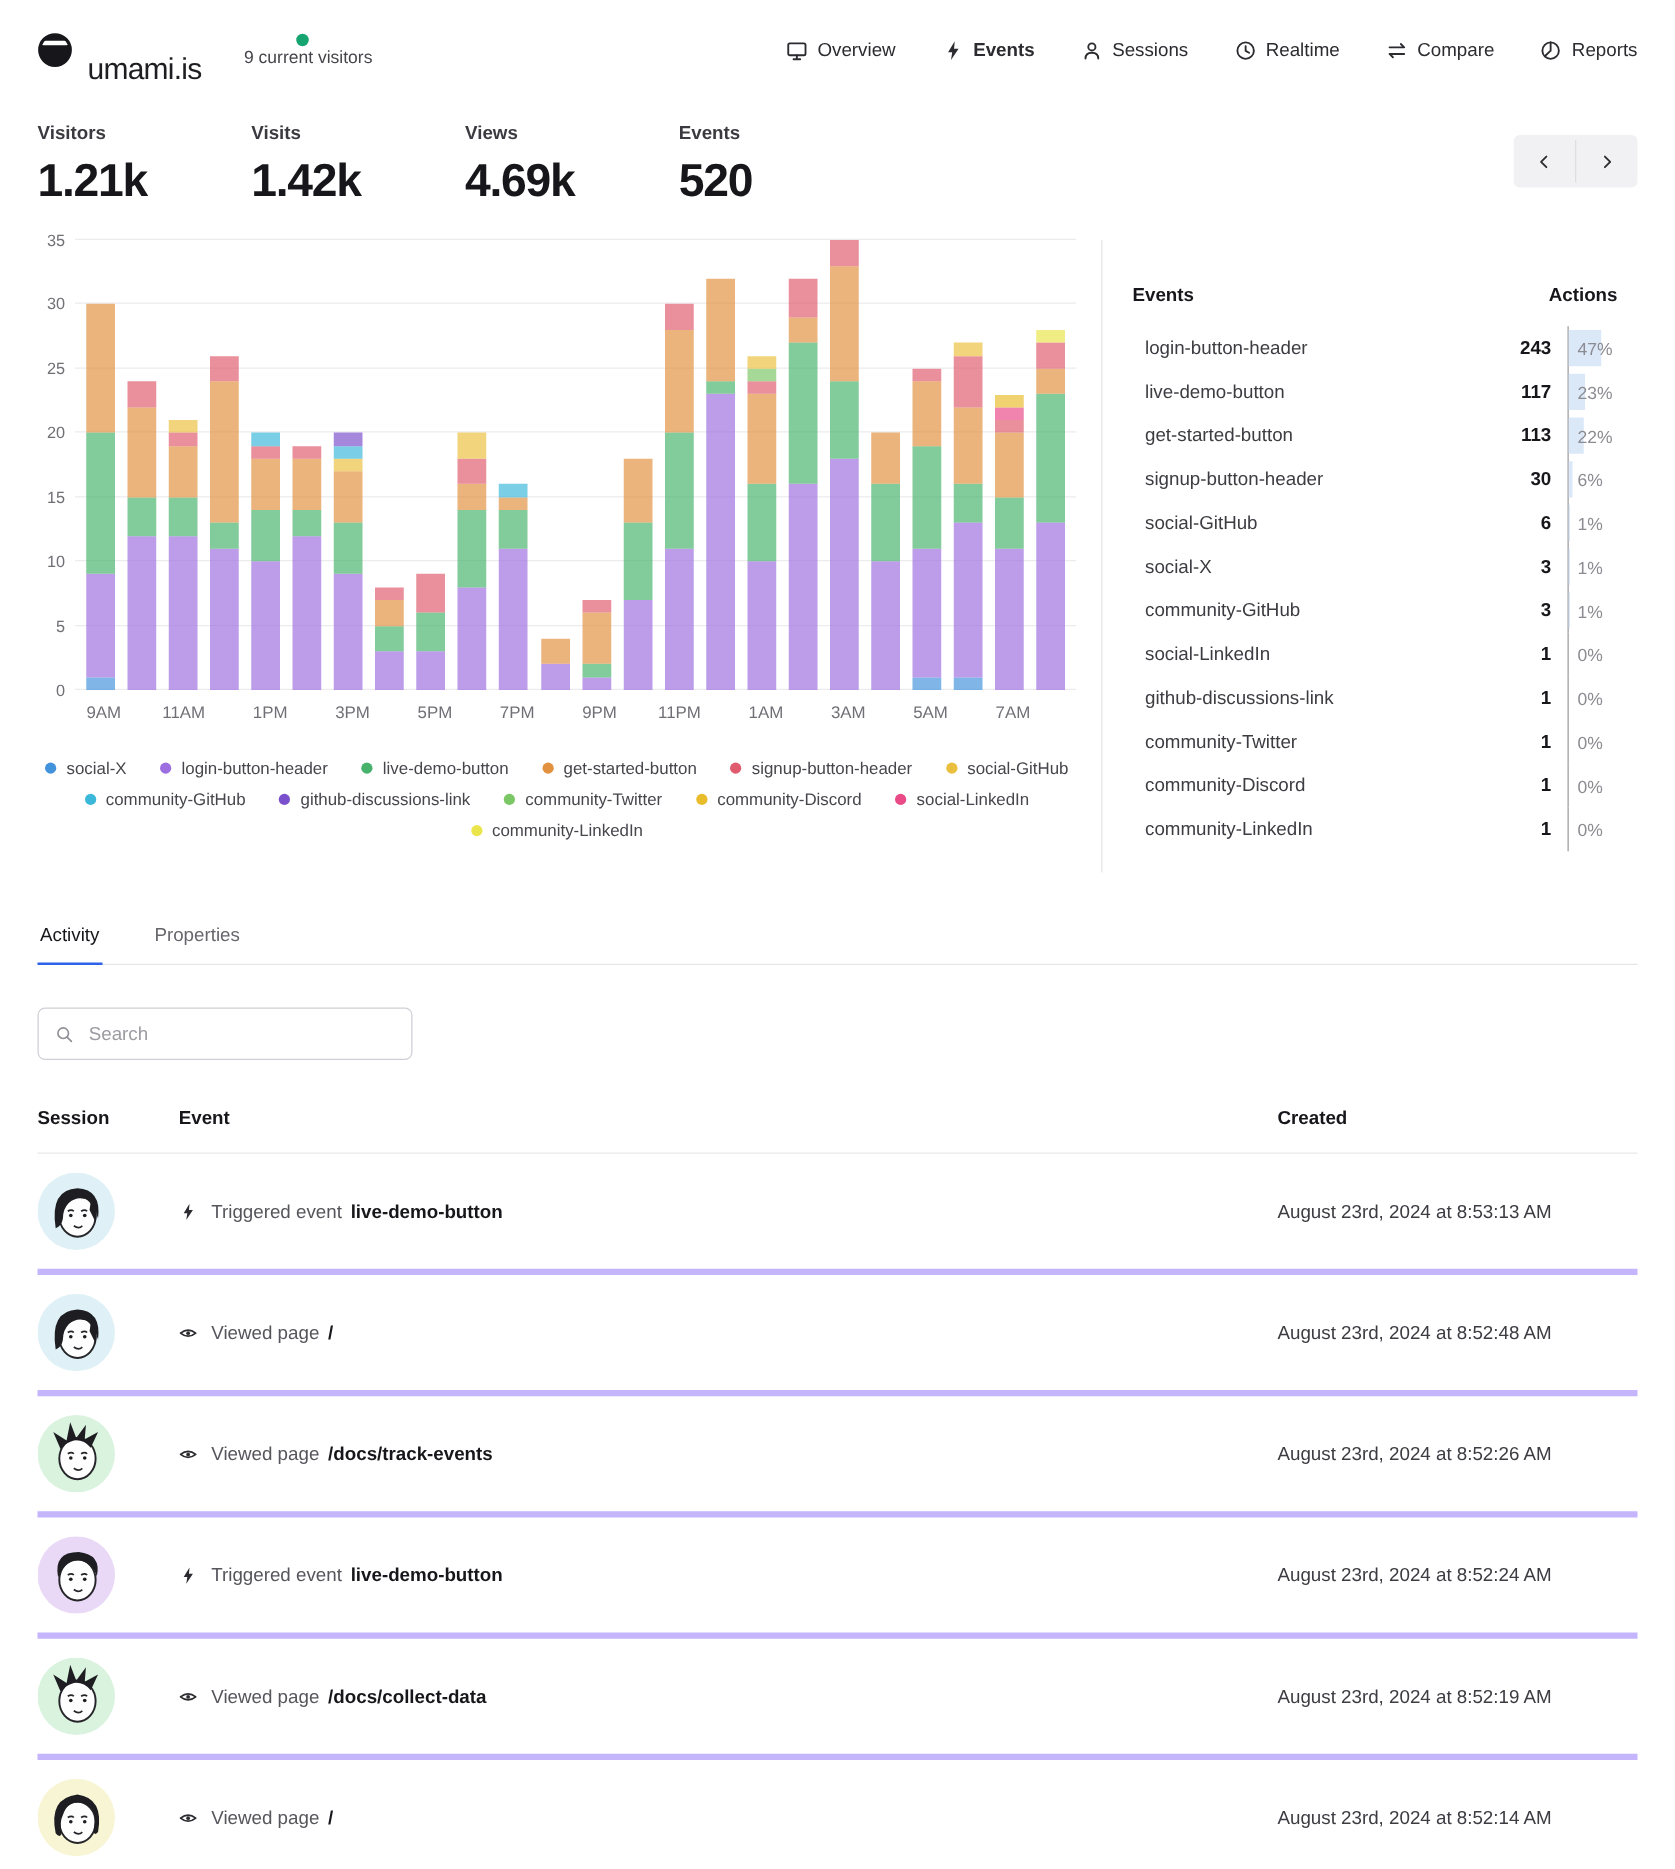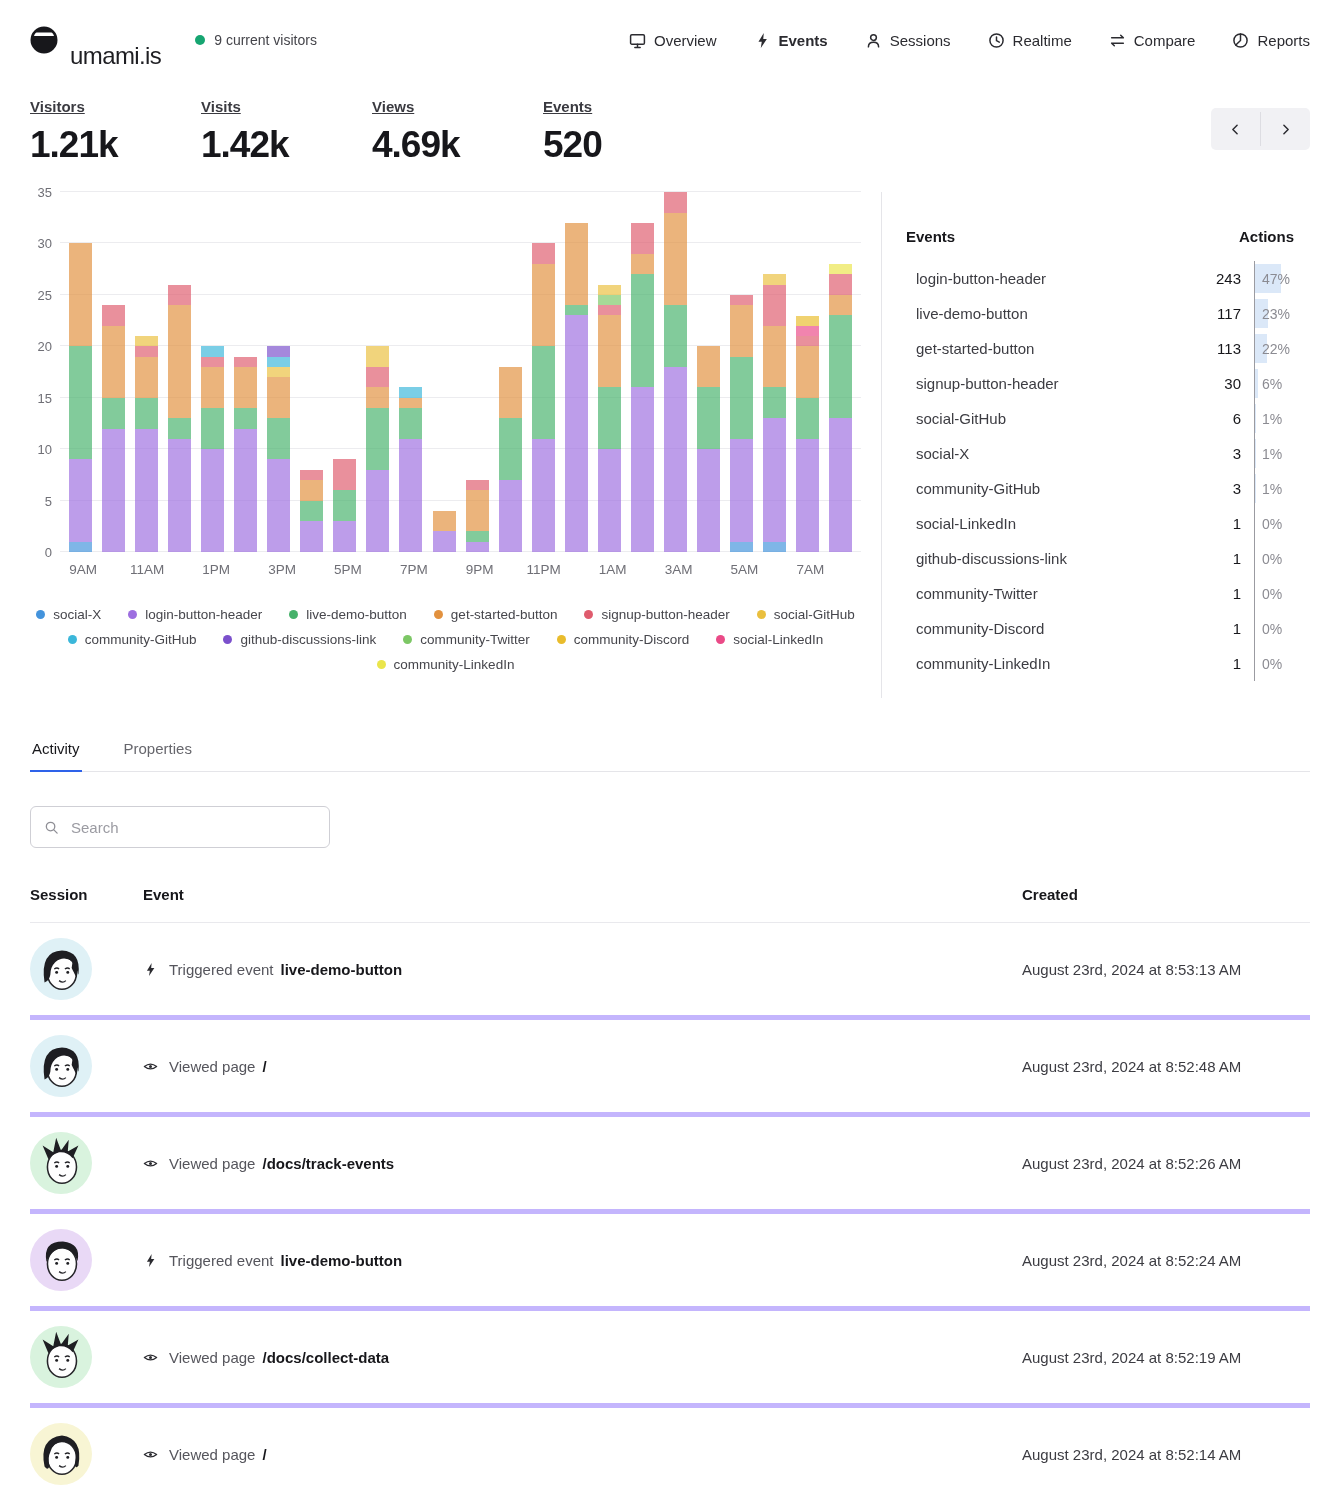--- a/index.html
+++ b/index.html
@@ -8,33 +8,33 @@
     width:1340px; min-height:1495px; background:#ffffff;
     font-family:"Liberation Sans", sans-serif; color:#1e1e22;
   }
   .container { padding:0 30px; }
 
   
   .topbar { display:flex; align-items:center; justify-content:space-between; height:80px; }
   .brand-wrap { display:flex; align-items:center; }
   .logo { width:28px; height:28px; position:relative; }
   .brand-name { font-size:24px; font-weight:400; letter-spacing:-0.6px; margin-left:12px;margin-top:32px; }
-  .visitors { display:flex; align-items:center; margin-left:34px; font-size:14px; color:#44444a; }
+  .visitors { display:flex; align-items:center; margin-left:34px; font-size:14px; color:#44444a;flex-direction:column; }
   .dot-green { width:10px; height:10px; border-radius:50%; background:#16a571; margin-right:9px; }
   nav.main-nav { display:flex; gap:37px; }
   .nav-item { display:flex; align-items:center; gap:8px; font-size:15px; color:#2b2b30; cursor:pointer; }
   .nav-item.active { font-weight:700; }
   .ic { display:inline-flex; width:17px; height:17px; color:#2b2b30; }
   .ic svg { width:100%; height:100%; }
 
   
   .metrics-row { display:flex; align-items:flex-start; justify-content:space-between; margin-top:18px; }
   .metrics { display:flex; }
   .metric { width:171px; }
-  .metric-label { font-size:15px; font-weight:700; color:#3a3a40;text-decoration:underline; }
+  .metric-label { font-size:15px; font-weight:700; color:#3a3a40; }
   .metric-value { font-size:37px; font-weight:700; letter-spacing:-1px; margin-top:9px; color:#17171b; }
   .range-controls { display:flex; align-items:center; gap:16px; margin-top:10px; }
   .date-select { width:198px; height:42px; border:1px solid #d3d3d8; border-radius:5px;
     display:flex; align-items:center; justify-content:space-between; padding:0 15px;
     font-size:15px; color:#2b2b30; cursor:pointer; background:#fff; }
   .date-select .ic { color:#8a8a90; width:15px; height:15px; }
   .pager { display:flex; background:#f1f1f4; border-radius:5px; height:42px; overflow:hidden; }
   .pager-btn { width:49px; border:none; background:transparent; display:flex; align-items:center;
     justify-content:center; cursor:pointer; color:#2b2b30; }
   .pager-btn.disabled { color:#bcbcc2; }
@@ -62,21 +62,21 @@
     justify-content:center; column-gap:27px; row-gap:10px; padding-bottom:26px; }
   .legend-item { display:flex; align-items:center; gap:8px; font-size:13.5px; color:#46464c; }
   .legend-dot { width:9px; height:9px; border-radius:50%; flex:none; }
 
   
   .panel-head { display:flex; justify-content:space-between; align-items:center; margin-bottom:16px; }
   .panel-title, .panel-actions { font-size:15px; font-weight:700; color:#17171b; }
   .panel-actions { margin-right:16px; }
   .event-row { display:flex; align-items:center; height:35px; cursor:pointer; }
   .event-name { flex:1; padding-left:10px; font-size:15px; color:#3c3c42; }
-  .event-count { font-weight:400; font-size:15px; color:#17171b; margin-right:13px; }
+  .event-count { font-weight:700; font-size:15px; color:#17171b; margin-right:13px; }
   .pct-cell { width:56px; align-self:stretch; border-left:1px solid #9b9ba1; position:relative;
     display:flex; align-items:center; flex:none; }
   .pct-fill { position:absolute; left:0; top:3px; bottom:3px; background:#dbe8f8; }
   .pct-text { position:relative; padding-left:7px; font-size:14px; color:#8b8b92; }
 
   
   .tabs { display:flex; gap:40px; margin-top:34px; border-bottom:1px solid #e5e5e9; }
   .tab { padding:8px 2px 13px; font-size:15px; color:#66666c; cursor:pointer; }
   .tab.active { color:#17171b; border-bottom:2px solid #2e62e9; margin-bottom:-1px; }
 

